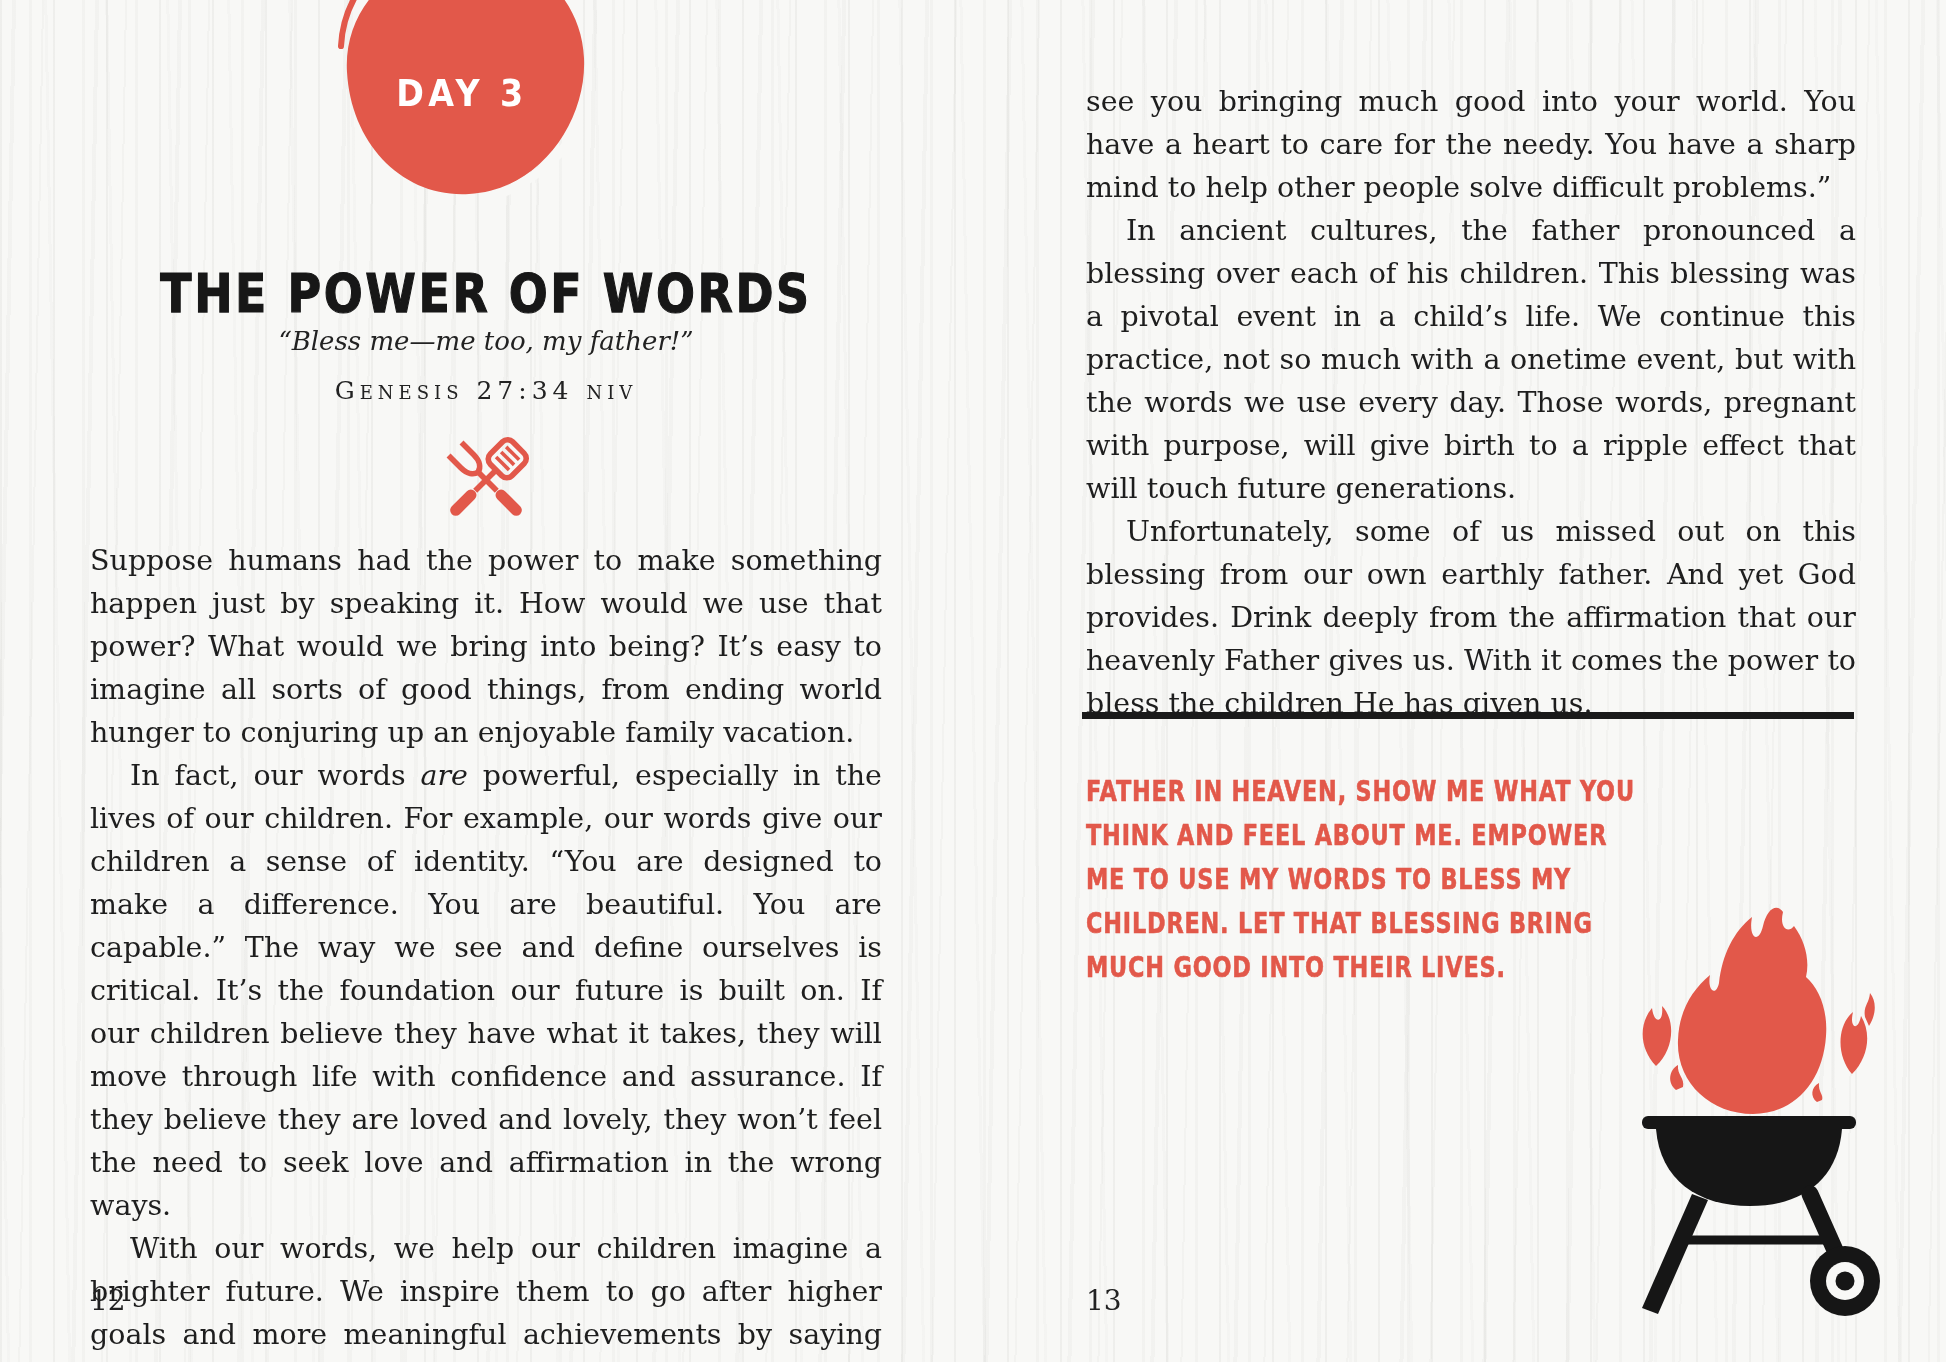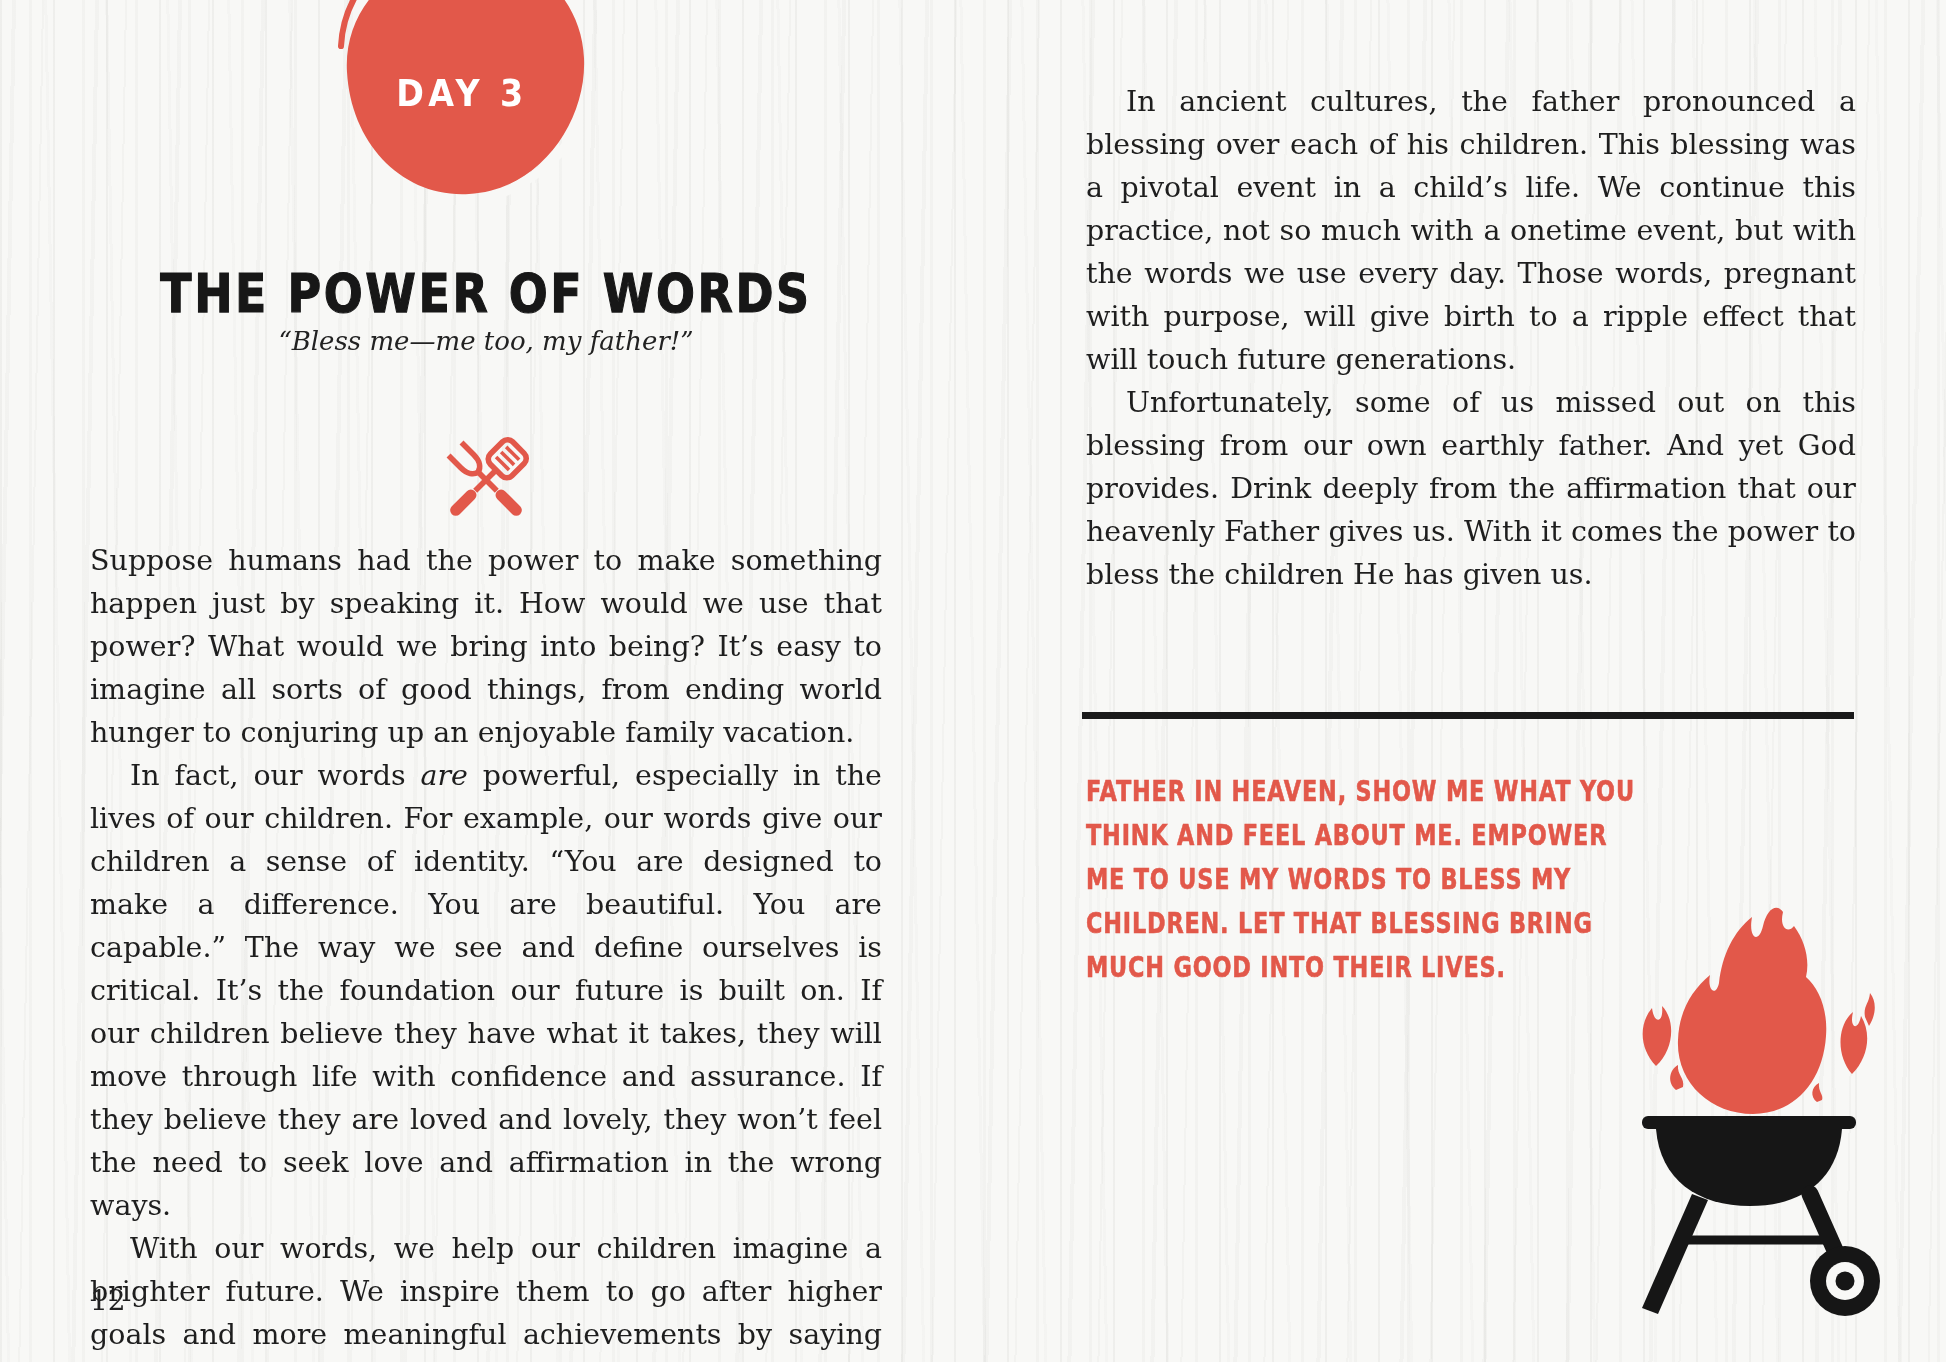--- a/index.html
+++ b/index.html
@@ -73,20 +73,21 @@
       <path fill="#e2584a" d="M125,4 C190,0 244,46 247,110 C250,172 204,242 132,246 C66,250 14,196 10,124 C6,58 60,8 125,4 Z"></path>
       <path fill="none" stroke="#e2584a" stroke-width="6" stroke-linecap="round" d="M4,98 C6,60 26,28 54,12"></path>
       <path fill="none" stroke="#f8f8f6" stroke-width="9" stroke-linecap="round" d="M158,248 C185,238 212,220 230,196"></path>
     </svg>
     <div class="badge-label">DAY 3</div>
   </div>
 
   <h1 class="title">THE POWER OF WORDS</h1>
 
   <div class="verse-quote">“Bless me—me too, my father!”</div>
+  <div class="verse-ref">Genesis 27:34 niv</div>
 
   <div class="utensils">
     <svg viewBox="0 0 110 110" width="112" height="112">
       <g fill="none" stroke="#e2584a" stroke-width="5.5" transform="rotate(-45 55 55)">
         <path d="M46,12 L46,29 C46,38 50,43 55,44 C60,43 64,38 64,29 L64,12"></path>
         <line x1="55" y1="44" x2="55" y2="70"></line>
         <line x1="55" y1="76" x2="55" y2="97" stroke-width="11" stroke-linecap="round"></line>
       </g>
       <g fill="none" stroke="#e2584a" stroke-width="5.5" transform="rotate(45 55 55)">
         <rect x="40" y="10" width="30" height="31" rx="7"></rect>
@@ -104,34 +105,36 @@
     <p class="indent"><span>In fact, our words </span><em>are</em><span> powerful, especially in the lives of our children. For example, our words give our children a sense of identity. “You are designed to make a difference. You are beautiful. You are capable.” The way we see and define ourselves is critical. It’s the foundation our future is built on. If our children believe they have what it takes, they will move through life with confidence and assurance. If they believe they are loved and lovely, they won’t feel the need to seek love and affirmation in the wrong ways.</span></p>
     <p class="indent">With our words, we help our children imagine a brighter future. We inspire them to go after higher goals and more meaningful achievements by saying things like, “I can</p>
   </div>
 
   <div class="page-num">12</div>
 </section>
 
 <section class="page page-right">
 
   <div class="body-text body-right">
+    <p>see you bringing much good into your world. You have a heart to care for the needy. You have a sharp mind to help other people solve difficult problems.”</p>
     <p class="indent">In ancient cultures, the father pronounced a blessing over each of his children. This blessing was a pivotal event in a child’s life. We continue this practice, not so much with a onetime event, but with the words we use every day. Those words, pregnant with purpose, will give birth to a ripple effect that will touch future generations.</p>
     <p class="indent">Unfortunately, some of us missed out on this blessing from our own earthly father. And yet God provides. Drink deeply from the affirmation that our heavenly Father gives us. With it comes the power to bless the children He has given us.</p>
   </div>
 
   <div class="divider"></div>
 
   <div class="prayer">
     <div>FATHER IN HEAVEN, SHOW ME WHAT YOU</div>
     <div>THINK AND FEEL ABOUT ME. EMPOWER</div>
     <div>ME TO USE MY WORDS TO BLESS MY</div>
     <div>CHILDREN. LET THAT BLESSING BRING</div>
     <div>MUCH GOOD INTO THEIR LIVES.</div>
   </div>
 
+  <div class="page-num">13</div>
 </section>
 
 <div class="grill-wrap">
   <svg viewBox="0 0 280 445" width="280" height="445">
     <g fill="#e2584a">
       <path d="M141,236 C98,236 64,204 66,162 C67,133 80,112 98,97 C95,113 104,119 107,105 C110,77 122,53 140,39 C136,61 147,66 151,48 C155,30 165,25 171,34 C167,50 176,56 182,48 C193,63 198,82 194,99 C207,110 216,132 214,158 C211,204 182,236 141,236 Z"></path>
       <path d="M44,188 C28,171 26,147 40,130 C42,147 52,145 50,128 C64,142 62,172 44,188 Z"></path>
       <path d="M64,212 C55,205 57,192 66,187 C65,197 73,200 71,209 Z"></path>
       <path d="M240,196 C256,180 260,156 249,138 C246,154 237,150 241,134 C225,147 224,178 240,196 Z"></path>
       <path d="M257,148 C264,137 265,124 258,115 C257,126 251,128 253,139 Z"></path>

